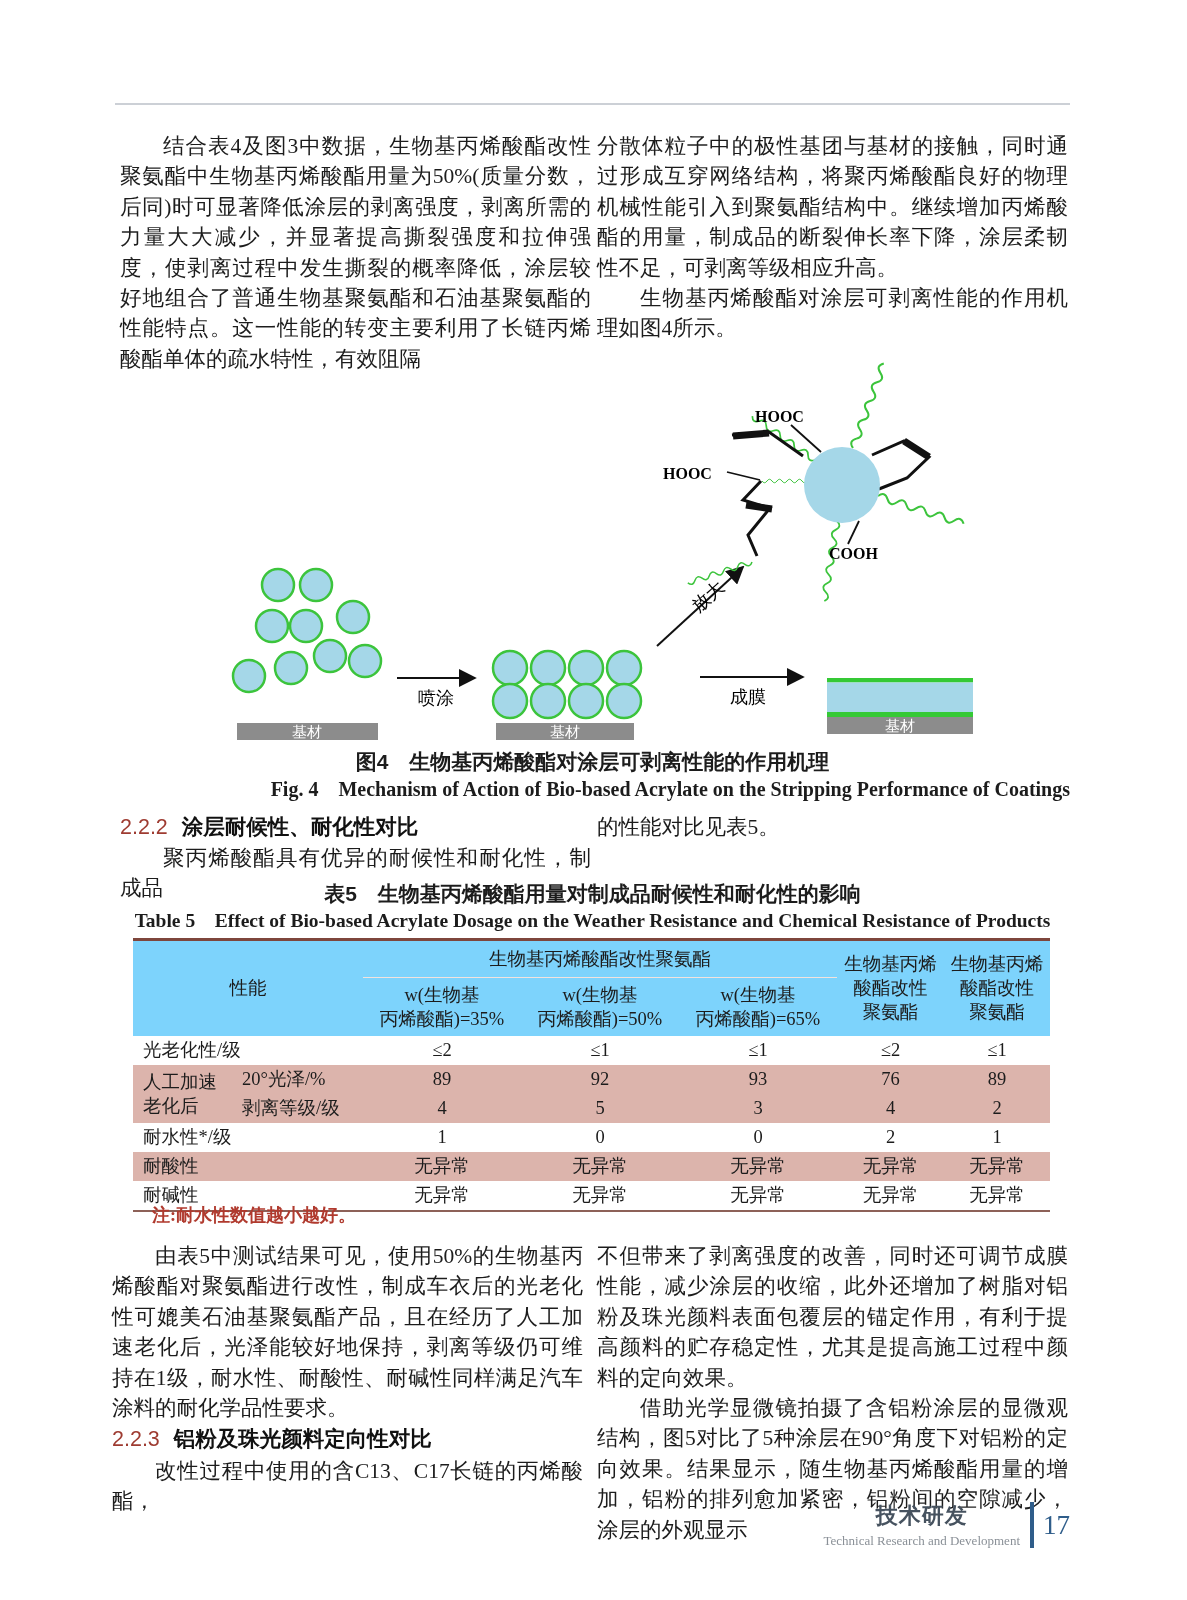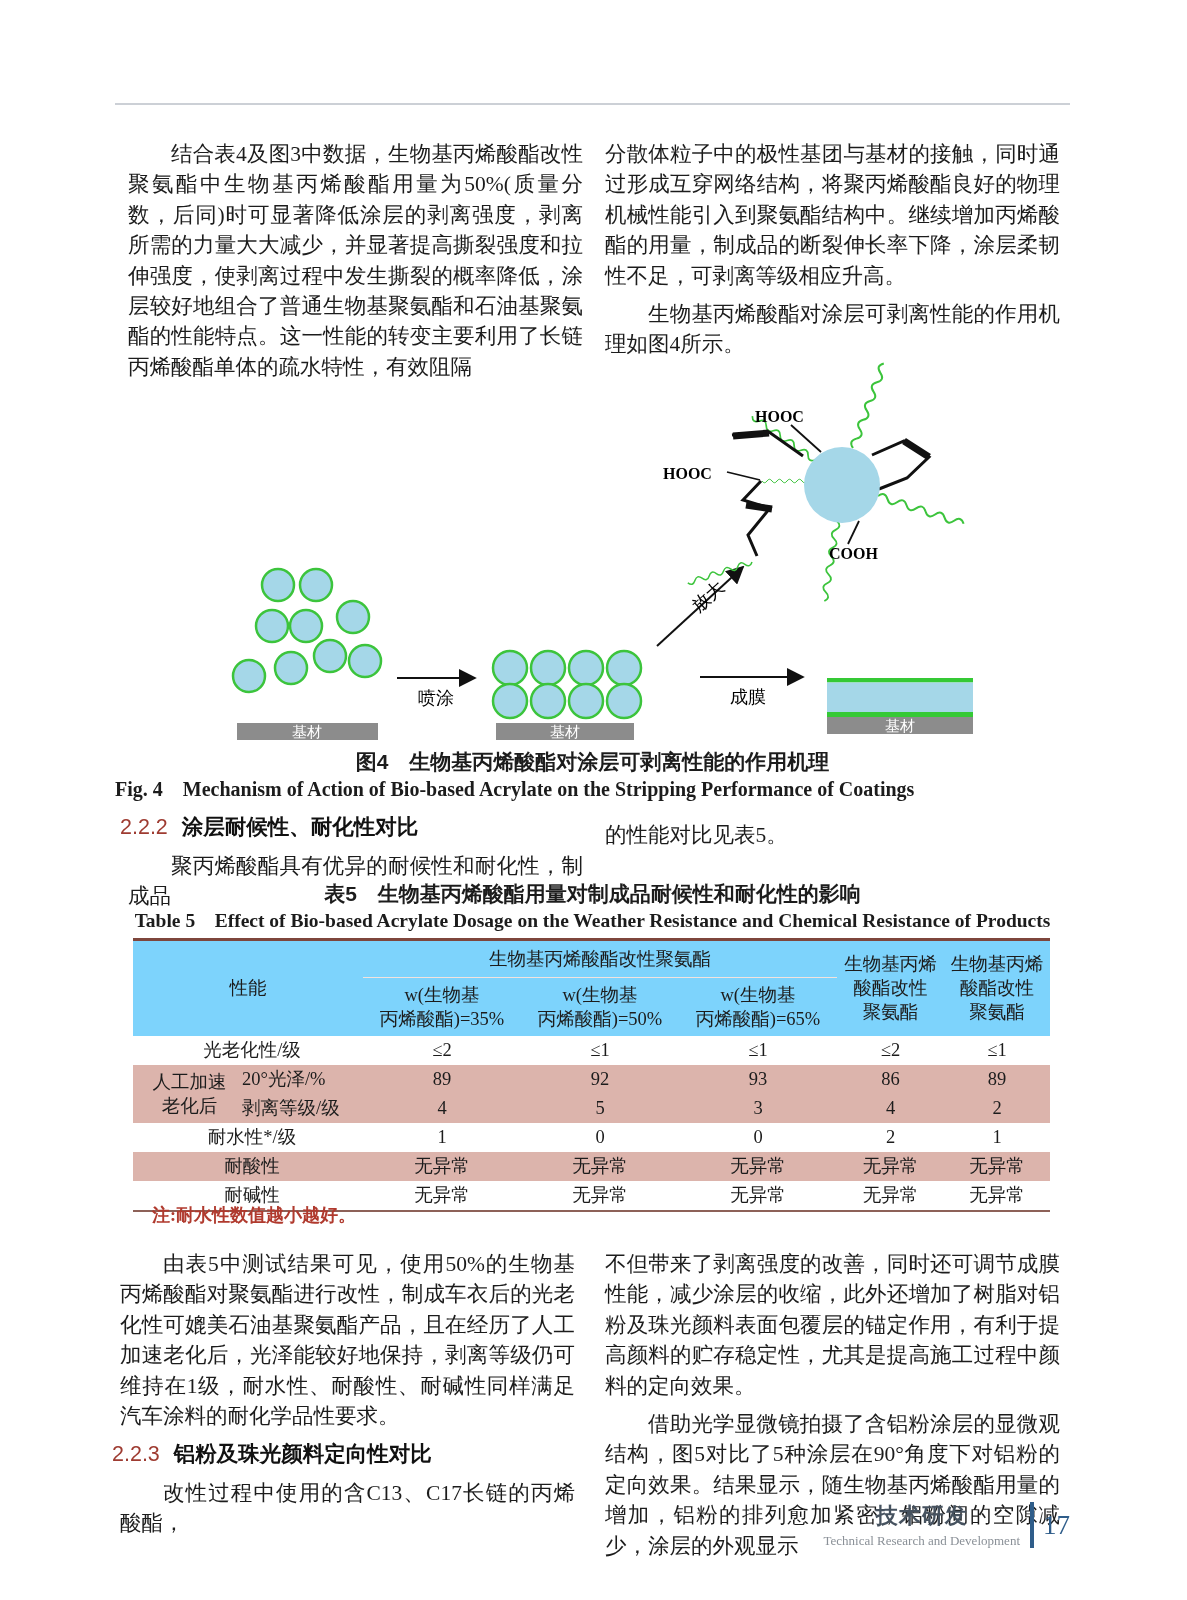--- a/index.html
+++ b/index.html
@@ -4,45 +4,45 @@
 <style>
   html,body{margin:0;padding:0;background:#e9e9e9;}
   .page{position:relative;width:1187px;height:1600px;background:#ffffff;margin:0 auto;
         font-family:"Liberation Serif","DejaVu Serif",serif;color:#1c1c1c;overflow:hidden;}
   
   .running-head{position:absolute;top:76px;right:120px;font-family:"Liberation Sans","DejaVu Sans",sans-serif;
         font-size:18.5px;color:#8d97a6;letter-spacing:.5px;}
   .head-rule{position:absolute;left:115px;right:117px;top:103px;border-top:2px solid #ccd0d6;}
   
   .tcol{position:absolute;width:471px;font-size:21.5px;line-height:30.4px;text-align:justify;}
-  .tcol p{margin:8px;}
+  .tcol p{margin:0;}
   .tcol p.ind{text-indent:2em;}
   
   .figsvg{position:absolute;left:115px;top:348px;}
   .figcap-zh{position:absolute;left:115px;top:748px;width:955px;text-align:center;
         font-family:"Liberation Sans","DejaVu Sans",sans-serif;font-weight:bold;font-size:21px;}
-  .figcap-en{position:absolute;left:115px;top:776px;width:955px;text-align:left;
+  .figcap-en{position:absolute;left:115px;top:776px;width:955px;text-align:right;
         font-weight:bold;font-size:20px;}
   
   .sechead{position:absolute;font-family:"Liberation Sans","DejaVu Sans",sans-serif;font-size:21.5px;}
   .sechead .num{color:#9e3b31;margin-right:14px;text-align:center;}
   .sechead .ttl{font-weight:bold;color:#111;}
   
   .tab-title-zh{position:absolute;left:115px;top:880px;width:955px;text-align:center;
         font-family:"Liberation Sans","DejaVu Sans",sans-serif;font-weight:bold;font-size:21px;}
   .tab-title-en{position:absolute;left:115px;top:907px;width:955px;text-align:center;
         font-weight:bold;font-size:19.5px;}
   table.t5{position:absolute;left:133px;top:938px;width:917px;border-collapse:collapse;
         border-top:3px solid #7e463c;border-bottom:2.5px solid #8d6158;
         font-size:18.5px;line-height:24px;}
   table.t5 th{background:#7dd3fc;font-weight:normal;text-align:center;vertical-align:middle;padding:2px 2px;}
   table.t5 th.grp{border-bottom:1.5px solid #f2e2dd;height:32px;}
   table.t5 td{text-align:center;vertical-align:middle;height:29px;padding:0 2px;}
   table.t5 tr.pink td{background:#dcb4ac;}
-  table.t5 td.lab{text-align:center;padding-left:10px;}
+  table.t5 td.lab{text-align:left;padding-left:10px;}
   table.t5 td.sub{text-align:left;padding-left:4px;}
   .pre{white-space:pre-line;}
   .tab-note{position:absolute;left:152px;top:1203px;font-size:18px;font-weight:bold;color:#b03a2e;}
   
   .footer{position:absolute;top:1501px;right:117px;display:flex;align-items:center;}
   .footer .fz{text-align:center;margin-right:10px;}
   .footer .fzh{font-family:"Liberation Sans","DejaVu Sans",sans-serif;font-weight:bold;
         font-size:22px;color:#46525f;letter-spacing:1px;}
   .footer .fen{font-size:13px;color:#8a9097;margin-top:2px;}
   .footer .fbar{width:4px;height:46px;background:#2f5d8a;margin-right:9px;}
@@ -198,21 +198,21 @@
       <td>≤2</td>
       <td>≤1</td>
     </tr>
     <tr class="pink">
       <td rowspan="2" class="lab pre">人工加速
 老化后</td>
       <td class="sub">20°光泽/%</td>
       <td>89</td>
       <td>92</td>
       <td>93</td>
-      <td>86</td>
+      <td>76</td>
       <td>89</td>
     </tr>
     <tr class="pink">
       <td class="sub">剥离等级/级</td>
       <td>4</td>
       <td>5</td>
       <td>3</td>
       <td>4</td>
       <td>2</td>
     </tr>

